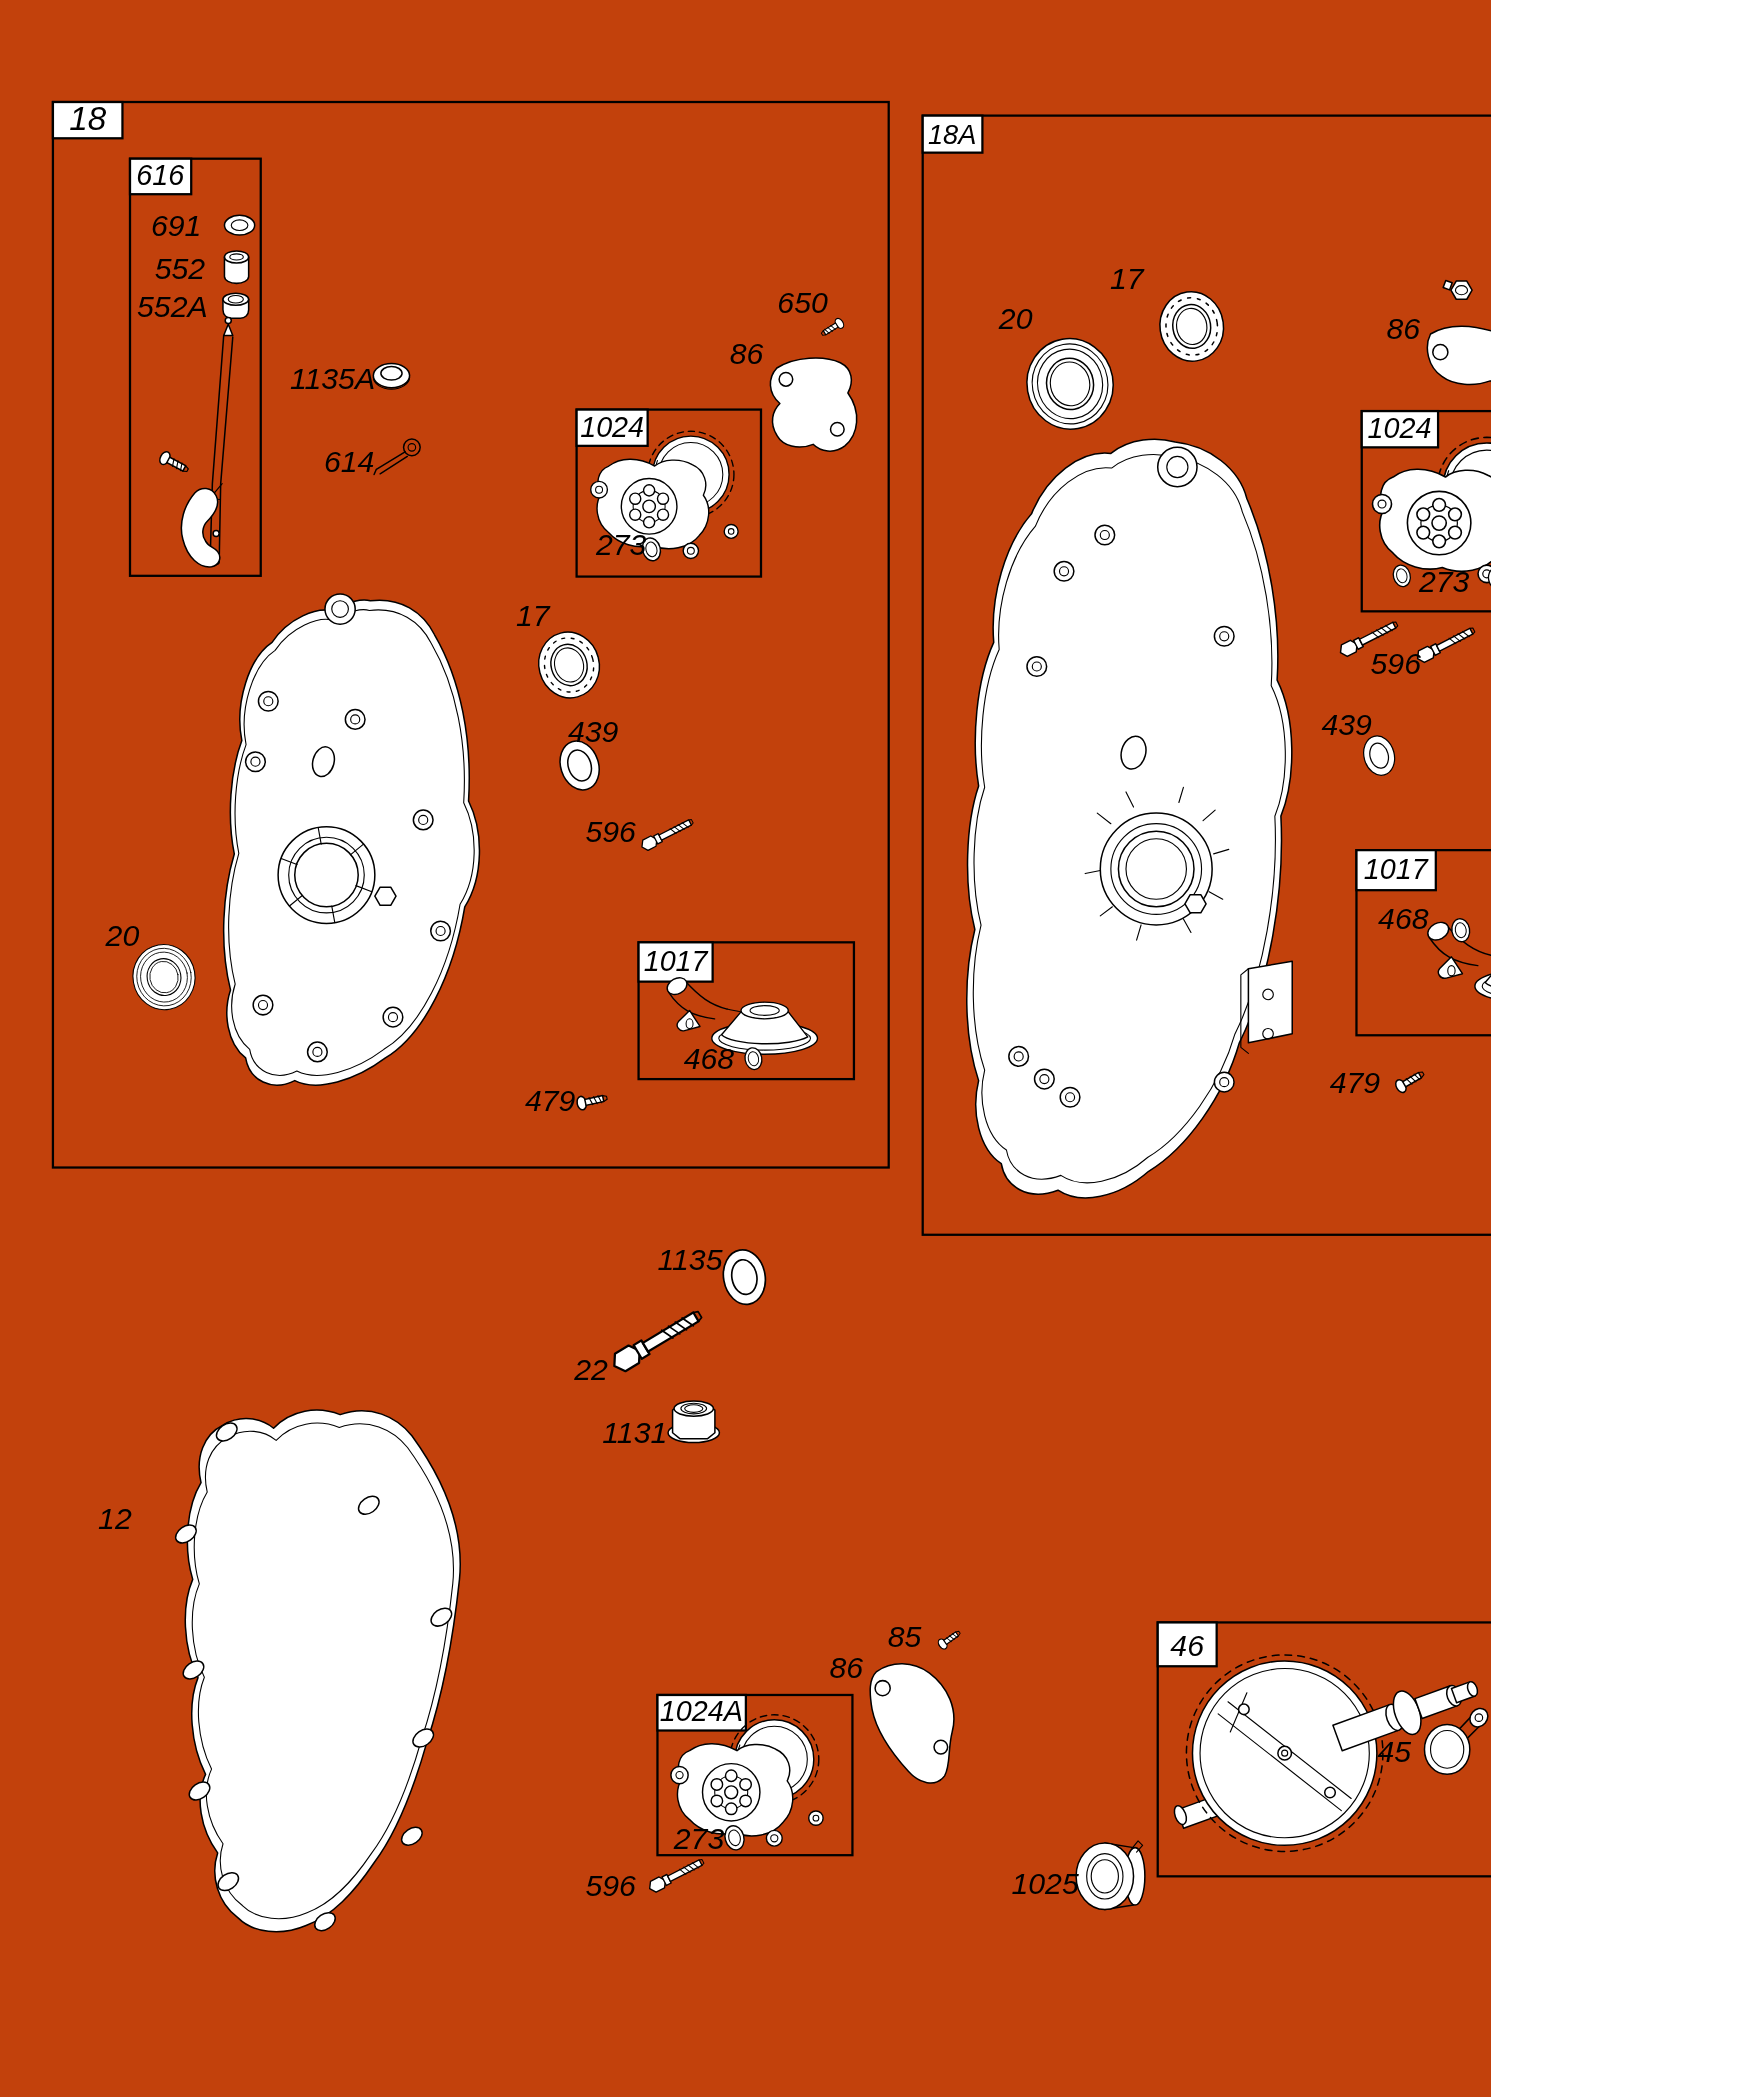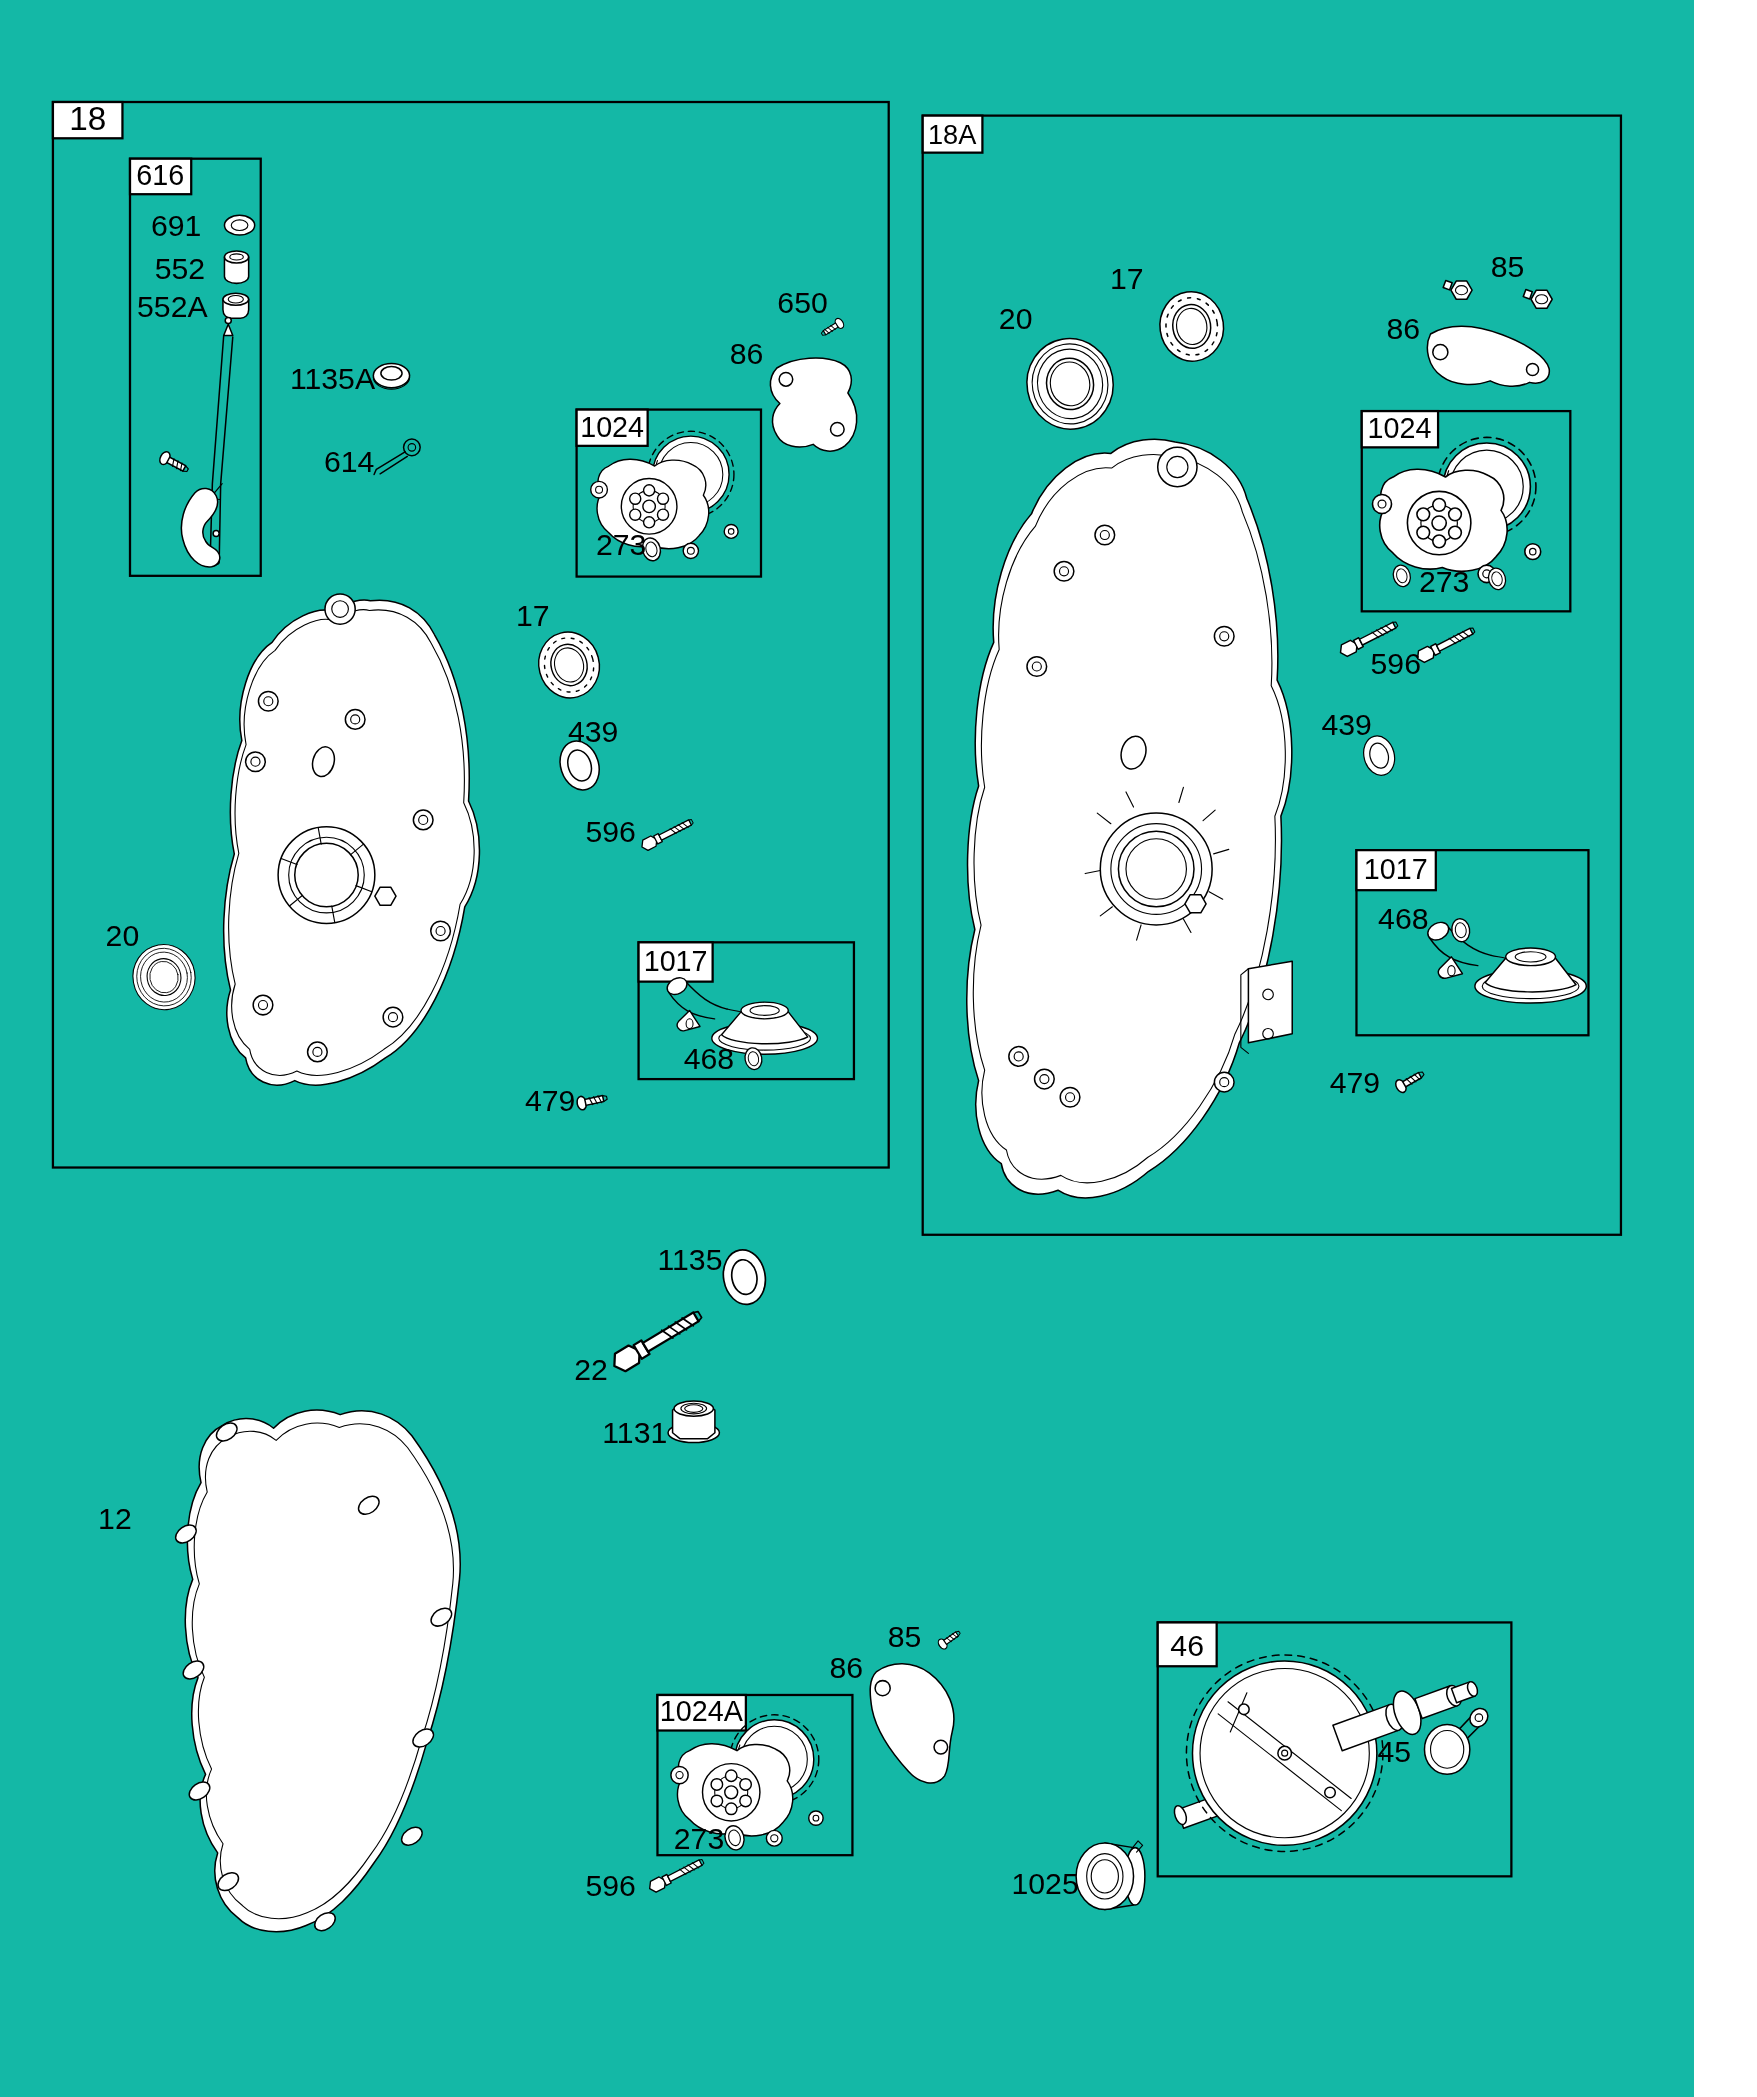--- a/index.html
+++ b/index.html
@@ -1,16 +1,16 @@
 <!DOCTYPE html>
 <html style="font-size:12px"><head>
 <meta charset="utf-8">
 <style>
   html,body{margin:0;padding:0;background:#ffffff;}
-  .stage{position:relative;width:1694px;height:2097px;background:#14b8a6;overflow:hidden;}
+  .stage{position:relative;width:1491px;height:2097px;background:#c2410c;overflow:hidden;font-style:italic;}
   svg{position:absolute;left:0;top:0;}
   .ln{fill:none;stroke:#000;stroke-width:2;stroke-linecap:round;stroke-linejoin:round;}
   .ln15{fill:none;stroke:#000;stroke-width:1.5;stroke-linecap:round;stroke-linejoin:round;}
   .fw{fill:#fff;stroke:#000;stroke-width:2;stroke-linejoin:round;}
   .box{fill:none;stroke:#000;stroke-width:3;}
   .tab{fill:#fff;stroke:#000;stroke-width:3;}
   text{fill:#000;stroke:none;font-family:"Liberation Sans",sans-serif;text-anchor:middle;}
   .t42{font-size:44px;}
   .t38{font-size:38px;}
   .t36{font-size:36px;}

